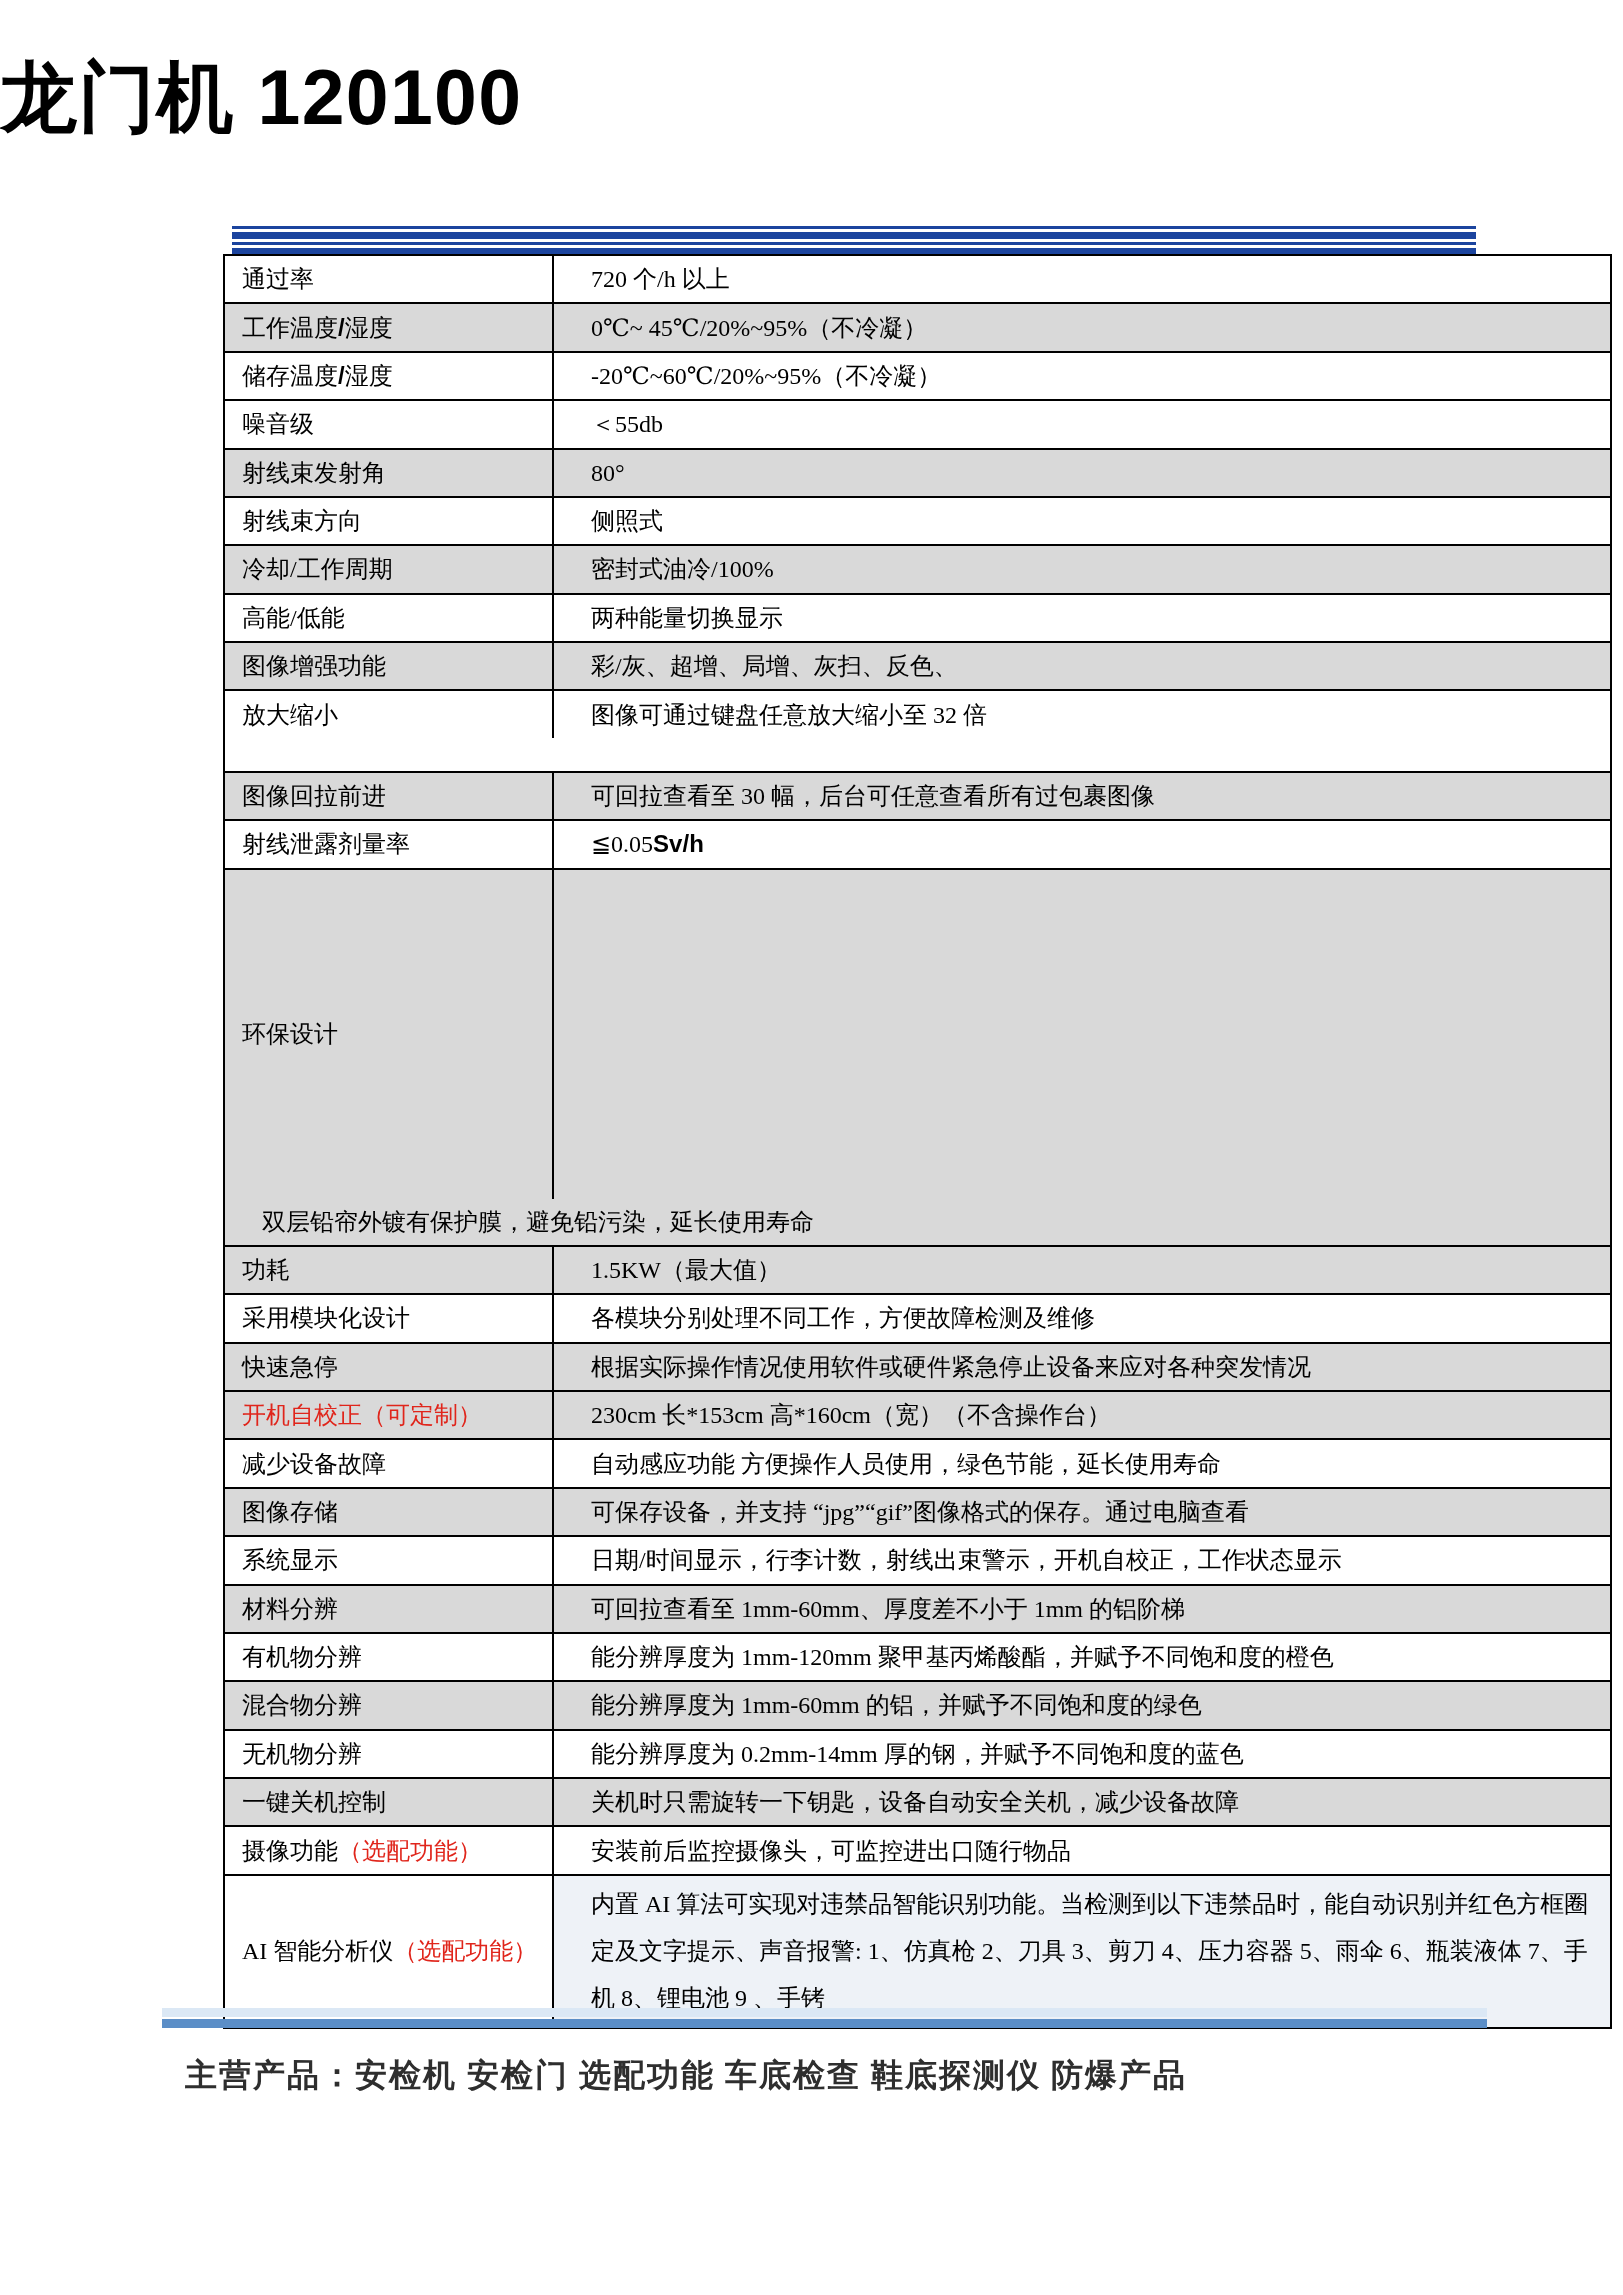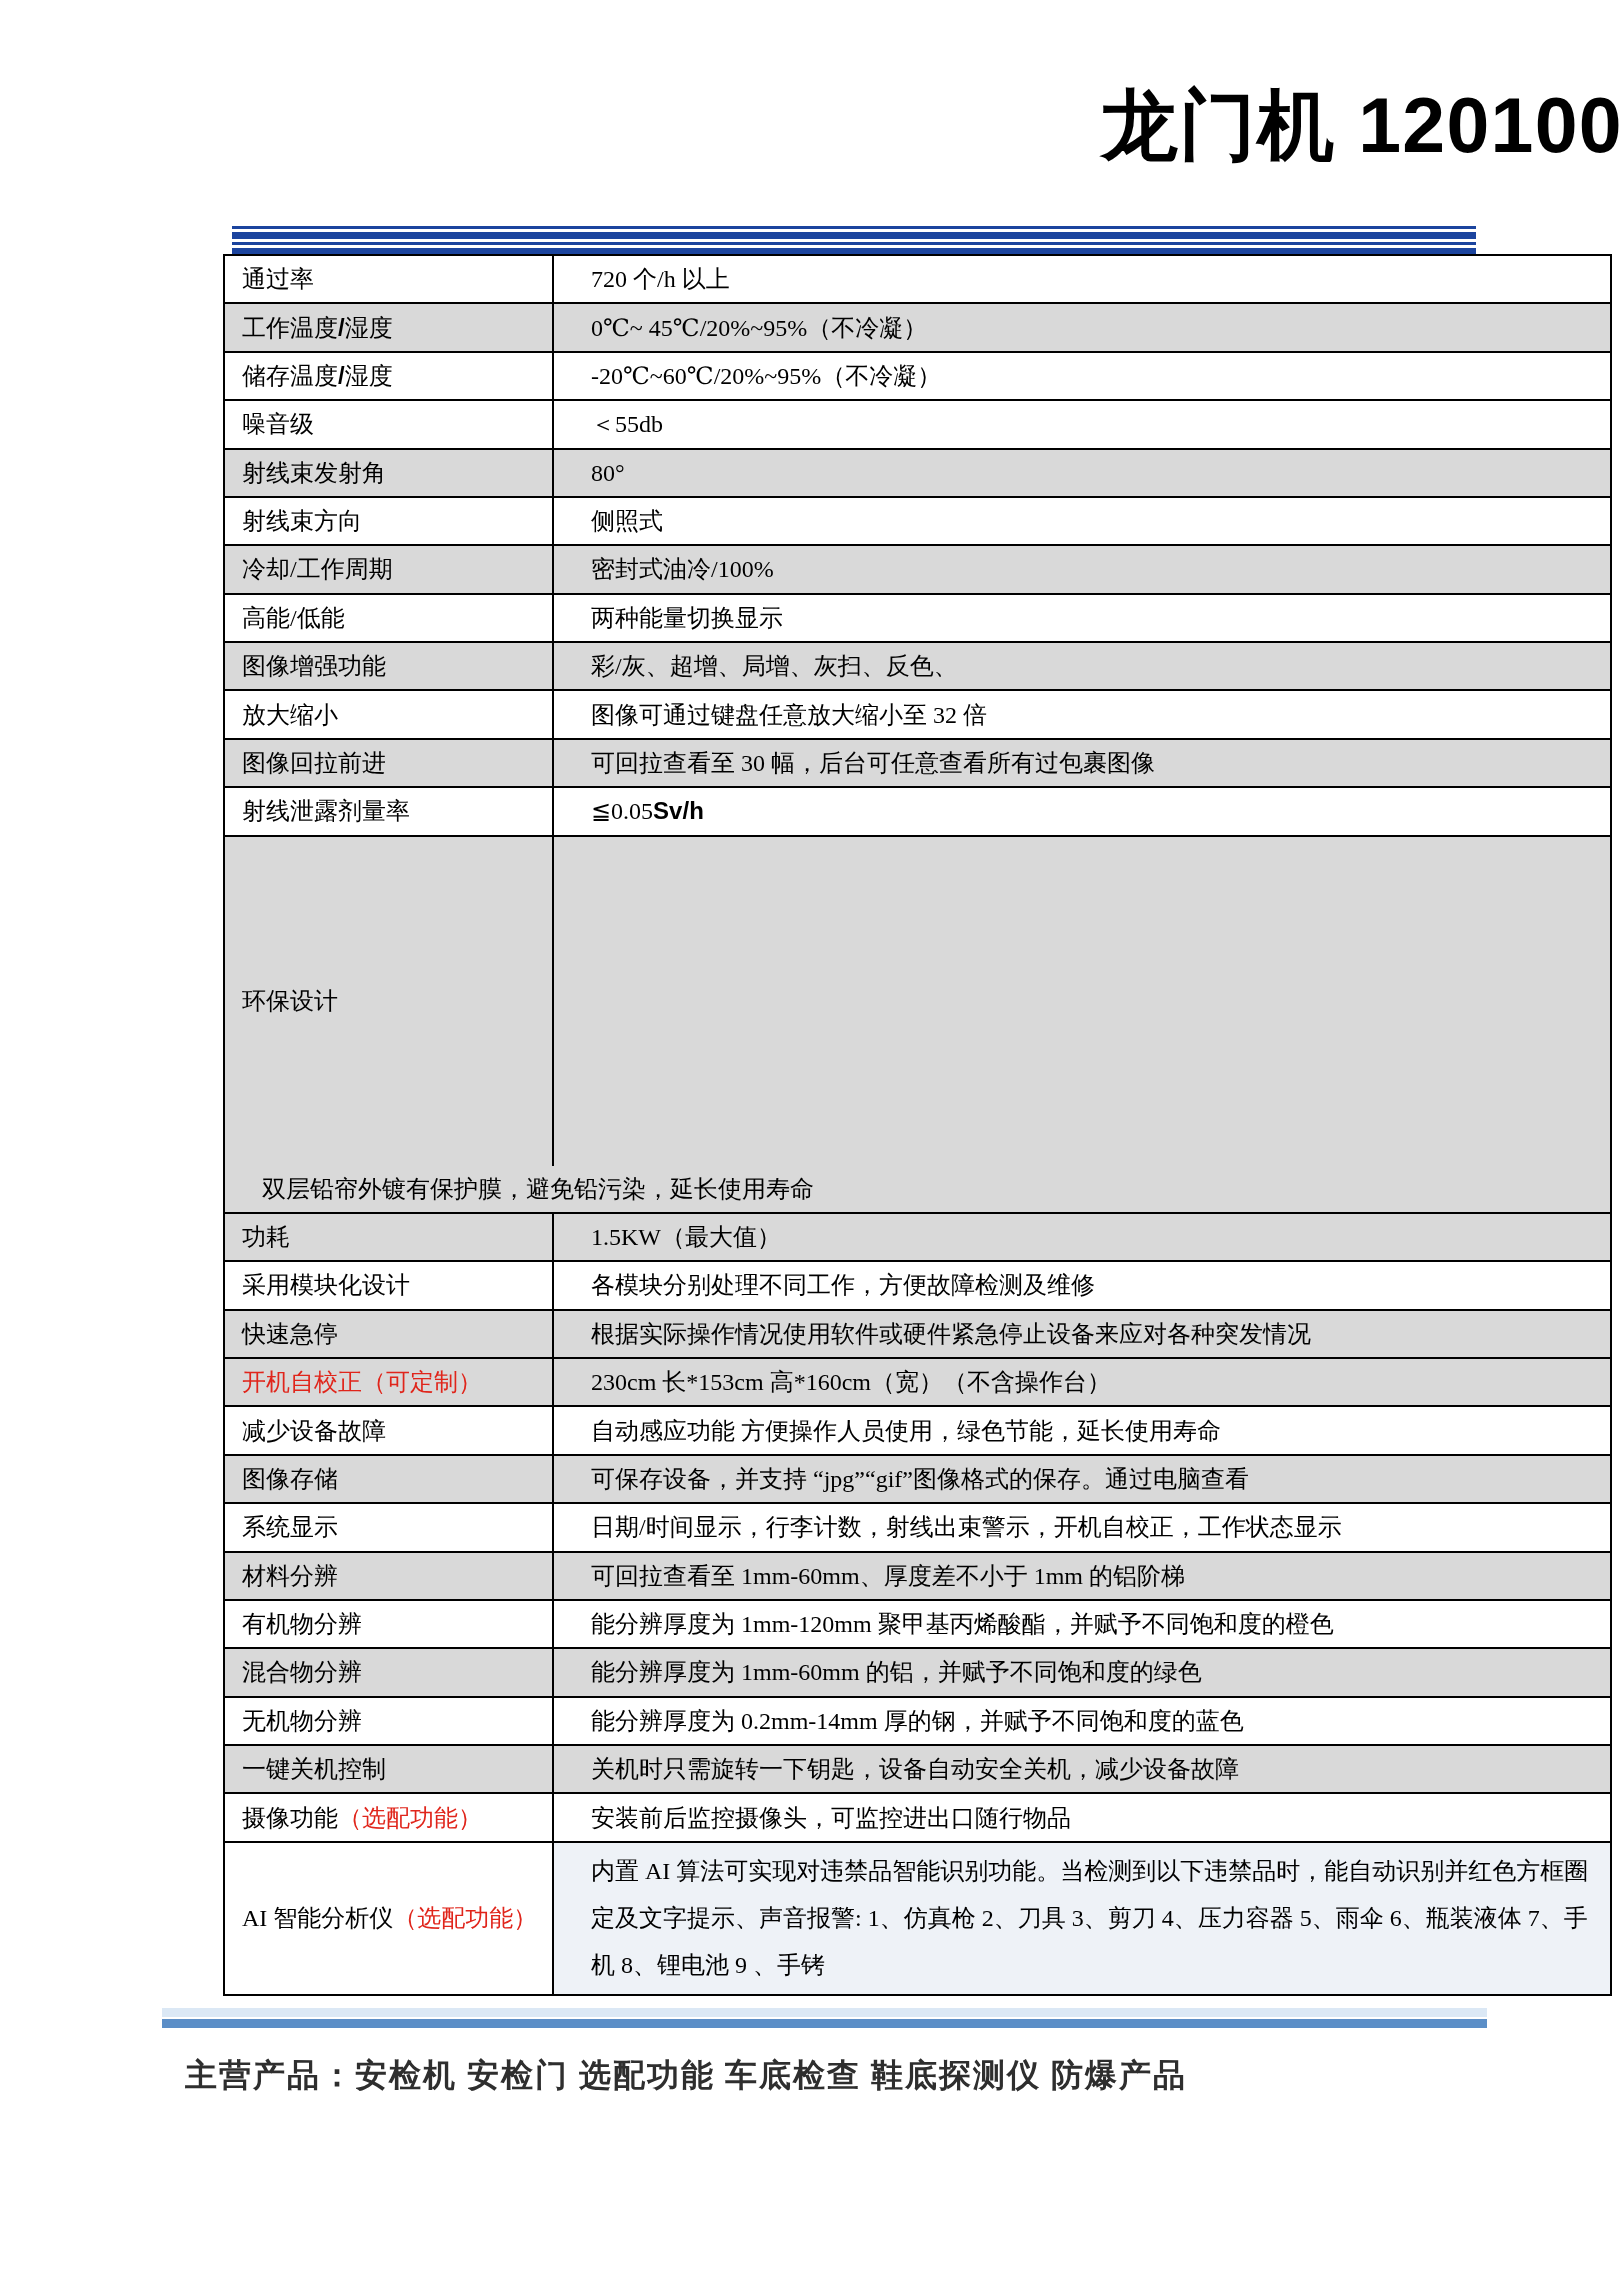--- a/index.html
+++ b/index.html
@@ -2,21 +2,21 @@
 <html style="font-size:10.5px"><head>
 <meta charset="utf-8">
 <style>
   html,body{margin:0;padding:0;}
   body{
     width:1623px;height:2295px;position:relative;background:#ffffff;
     font-family:"Liberation Serif","DejaVu Serif",serif;color:#000;
     overflow:hidden;
   }
   .page-title{
-    margin-top:77px;text-align:right;
+    margin-top:49px;text-align:left;
     font-family:"Liberation Sans","DejaVu Sans",sans-serif;
     font-size:77px;font-weight:600;letter-spacing:1.3px;color:#000;
     line-height:1.25;
   }
   .rule-group{
     position:absolute;left:232px;width:1244px;top:226px;
   }
   .rule{width:100%;background:#1b449e;}
   .rule.thin{height:2.6px;}
   .rule.thick{height:7.2px;}
@@ -139,21 +139,21 @@
       </div>
     </div>
     <div class="spec-row">
       <div class="cell label-cell">
         <span class="label-inner"><span>放大缩小</span></span>
       </div>
       <div class="cell value-cell">
         <span class="value-inner"><span>图像可通过键盘任意放大缩小至 32 倍</span></span>
       </div>
     </div>
-    <div class="spec-row" style="background: rgb(217, 217, 217);">
+    <div class="spec-row" style="background: rgb(217, 217, 217); margin-top: 33px;">
       <div class="cell label-cell">
         <span class="label-inner"><span>图像回拉前进</span></span>
       </div>
       <div class="cell value-cell">
         <span class="value-inner"><span>可回拉查看至 30 幅，后台可任意查看所有过包裹图像</span></span>
       </div>
     </div>
     <div class="spec-row">
       <div class="cell label-cell">
         <span class="label-inner"><span>射线泄露剂量率</span></span>

